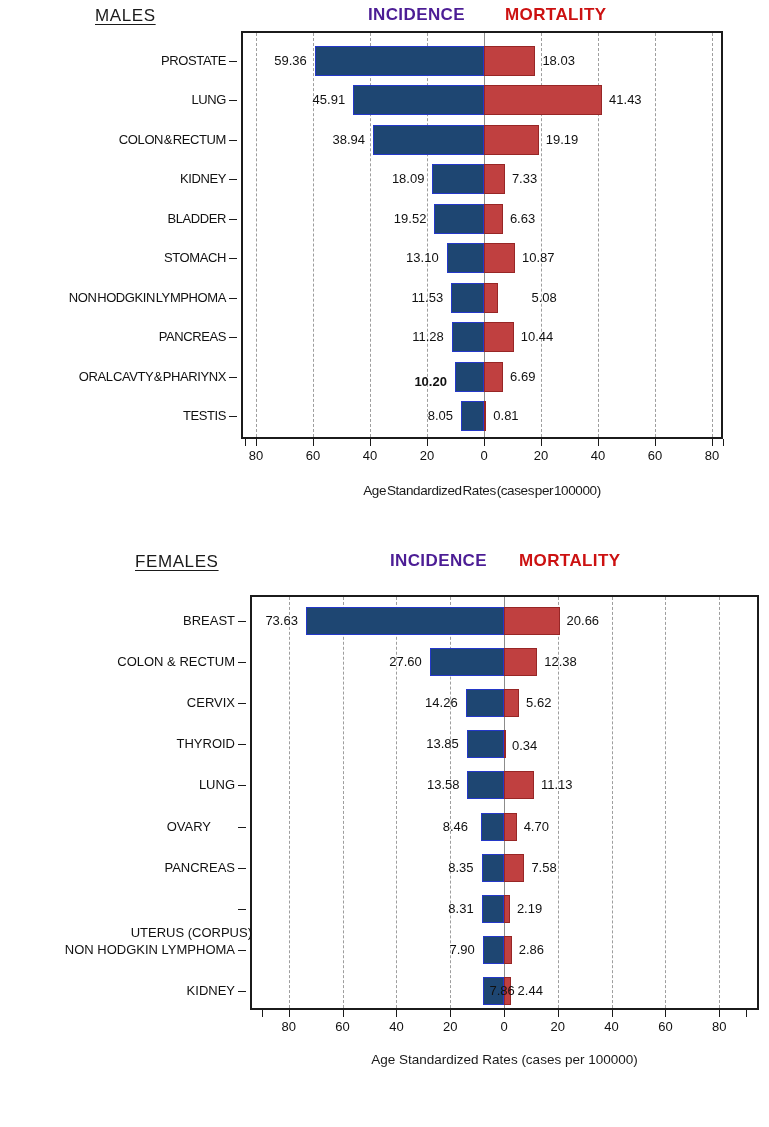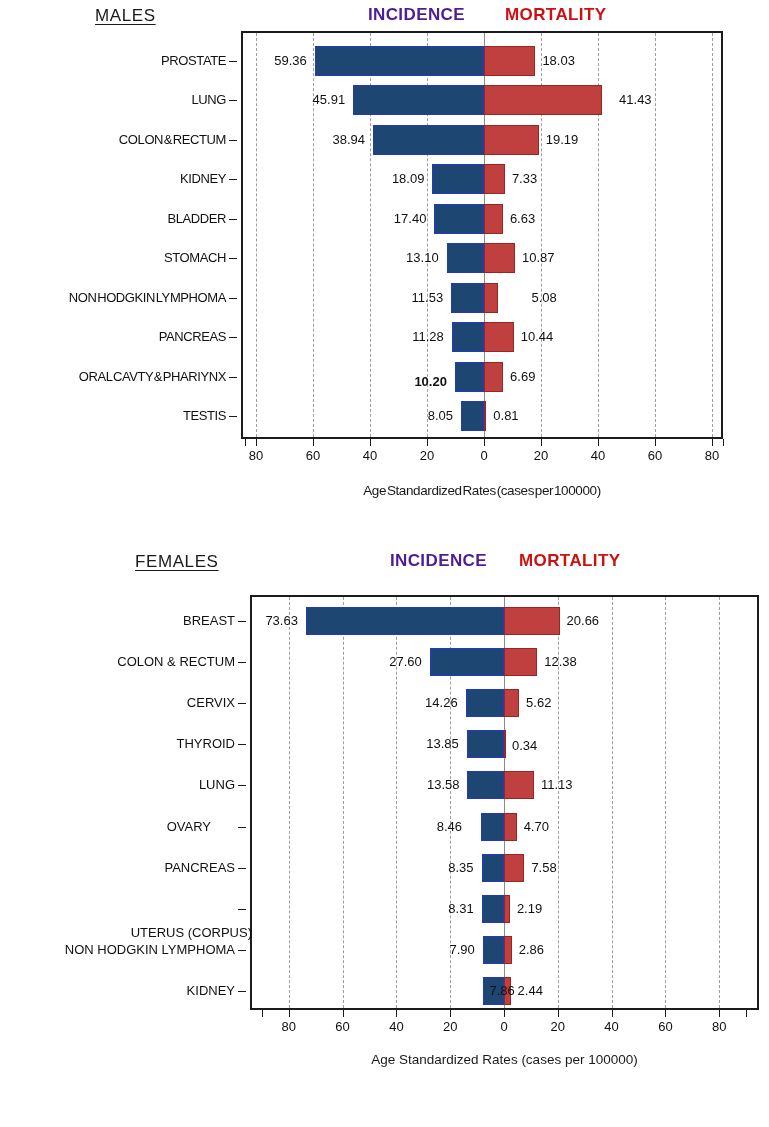--- a/index.html
+++ b/index.html
@@ -50,38 +50,38 @@
         <div class="centerline" style="left: 241px;"></div>
         <div class="bar bar-incidence" style="left: 71.824px; top: 12.75px; width: 169.176px; height: 30px;"></div>
         <div class="bar bar-mortality" style="left: 241px; top: 12.75px; width: 51.3855px; height: 30px;"></div>
         <div class="value-label" style="left: 63.824px; top: 19.75px; transform: translateX(-100%);">59.36</div>
         <div class="value-label" style="left: 299.385px; top: 19.75px;">18.03</div>
         <div class="cat-label condensed" style="right: 495px; top: 19.75px;">PROSTATE</div>
         <div class="cat-tick" style="right: 484px; top: 27.75px;"></div>
         <div class="bar bar-incidence" style="left: 110.156px; top: 52.25px; width: 130.844px; height: 30px;"></div>
         <div class="bar bar-mortality" style="left: 241px; top: 52.25px; width: 118.076px; height: 30px;"></div>
         <div class="value-label" style="left: 102.156px; top: 59.25px; transform: translateX(-100%);">45.91</div>
-        <div class="value-label" style="left: 366.075px; top: 59.25px; margin-left: 10px;">41.43</div>
+        <div class="value-label" style="left: 366.075px; top: 59.25px;">41.43</div>
         <div class="cat-label condensed" style="right: 495px; top: 59.25px;">LUNG</div>
         <div class="cat-tick" style="right: 484px; top: 67.25px;"></div>
         <div class="bar bar-incidence" style="left: 130.021px; top: 91.75px; width: 110.979px; height: 30px;"></div>
         <div class="bar bar-mortality" style="left: 241px; top: 91.75px; width: 54.6915px; height: 30px;"></div>
         <div class="value-label" style="left: 122.021px; top: 98.75px; transform: translateX(-100%);">38.94</div>
         <div class="value-label" style="left: 302.692px; top: 98.75px;">19.19</div>
         <div class="cat-label condensed" style="right: 495px; top: 98.75px;">COLON &amp; RECTUM</div>
         <div class="cat-tick" style="right: 484px; top: 106.75px;"></div>
         <div class="bar bar-incidence" style="left: 189.444px; top: 131.25px; width: 51.5565px; height: 30px;"></div>
         <div class="bar bar-mortality" style="left: 241px; top: 131.25px; width: 20.8905px; height: 30px;"></div>
         <div class="value-label" style="left: 181.444px; top: 138.25px; transform: translateX(-100%);">18.09</div>
         <div class="value-label" style="left: 268.89px; top: 138.25px;">7.33</div>
         <div class="cat-label condensed" style="right: 495px; top: 138.25px;">KIDNEY</div>
         <div class="cat-tick" style="right: 484px; top: 146.25px;"></div>
         <div class="bar bar-incidence" style="left: 191.41px; top: 170.75px; width: 49.59px; height: 30px;"></div>
         <div class="bar bar-mortality" style="left: 241px; top: 170.75px; width: 18.8955px; height: 30px;"></div>
-        <div class="value-label" style="left: 183.41px; top: 177.75px; transform: translateX(-100%);">17.40</div>
+        <div class="value-label" style="left: 183.41px; top: 177.75px; transform: translateX(-100%);">19.52</div>
         <div class="value-label" style="left: 266.896px; top: 177.75px;">6.63</div>
         <div class="cat-label condensed" style="right: 495px; top: 177.75px;">BLADDER</div>
         <div class="cat-tick" style="right: 484px; top: 185.75px;"></div>
         <div class="bar bar-incidence" style="left: 203.665px; top: 210.25px; width: 37.335px; height: 30px;"></div>
         <div class="bar bar-mortality" style="left: 241px; top: 210.25px; width: 30.9795px; height: 30px;"></div>
         <div class="value-label" style="left: 195.665px; top: 217.25px; transform: translateX(-100%);">13.10</div>
         <div class="value-label" style="left: 278.979px; top: 217.25px;">10.87</div>
         <div class="cat-label condensed" style="right: 495px; top: 217.25px;">STOMACH</div>
         <div class="cat-tick" style="right: 484px; top: 225.25px;"></div>
         <div class="bar bar-incidence" style="left: 208.139px; top: 249.75px; width: 32.8605px; height: 30px;"></div>
@@ -171,21 +171,21 @@
         <div class="cat-label" style="right: 522px; top: 139.2px;">THYROID</div>
         <div class="cat-tick" style="right: 511px; top: 147.2px;"></div>
         <div class="bar bar-incidence" style="left: 215.47px; top: 174.4px; width: 36.5302px; height: 28px;"></div>
         <div class="bar bar-mortality" style="left: 252px; top: 174.4px; width: 29.9397px; height: 28px;"></div>
         <div class="value-label" style="left: 207.47px; top: 180.4px; transform: translateX(-100%);">13.58</div>
         <div class="value-label" style="left: 288.94px; top: 180.4px;">11.13</div>
         <div class="cat-label" style="right: 522px; top: 180.4px;">LUNG</div>
         <div class="cat-tick" style="right: 511px; top: 188.4px;"></div>
         <div class="bar bar-incidence" style="left: 229.243px; top: 215.6px; width: 22.7574px; height: 28px;"></div>
         <div class="bar bar-mortality" style="left: 252px; top: 215.6px; width: 12.643px; height: 28px;"></div>
-        <div class="value-label" style="left: 210px; top: 221.6px; transform: translateX(-100%);">8.46</div>
+        <div class="value-label" style="left: 216px; top: 221.6px; transform: translateX(-100%);">8.46</div>
         <div class="value-label" style="left: 271.643px; top: 221.6px;">4.70</div>
         <div class="cat-label" style="right: 546px; top: 221.6px; margin-left: 31px;">OVARY</div>
         <div class="cat-tick" style="right: 511px; top: 229.6px;"></div>
         <div class="bar bar-incidence" style="left: 229.538px; top: 256.8px; width: 22.4615px; height: 28px;"></div>
         <div class="bar bar-mortality" style="left: 252px; top: 256.8px; width: 20.3902px; height: 28px;"></div>
         <div class="value-label" style="left: 221.538px; top: 262.8px; transform: translateX(-100%);">8.35</div>
         <div class="value-label" style="left: 279.39px; top: 262.8px;">7.58</div>
         <div class="cat-label" style="right: 522px; top: 262.8px;">PANCREAS</div>
         <div class="cat-tick" style="right: 511px; top: 270.8px;"></div>
         <div class="bar bar-incidence" style="left: 229.646px; top: 298px; width: 22.3539px; height: 28px;"></div>

